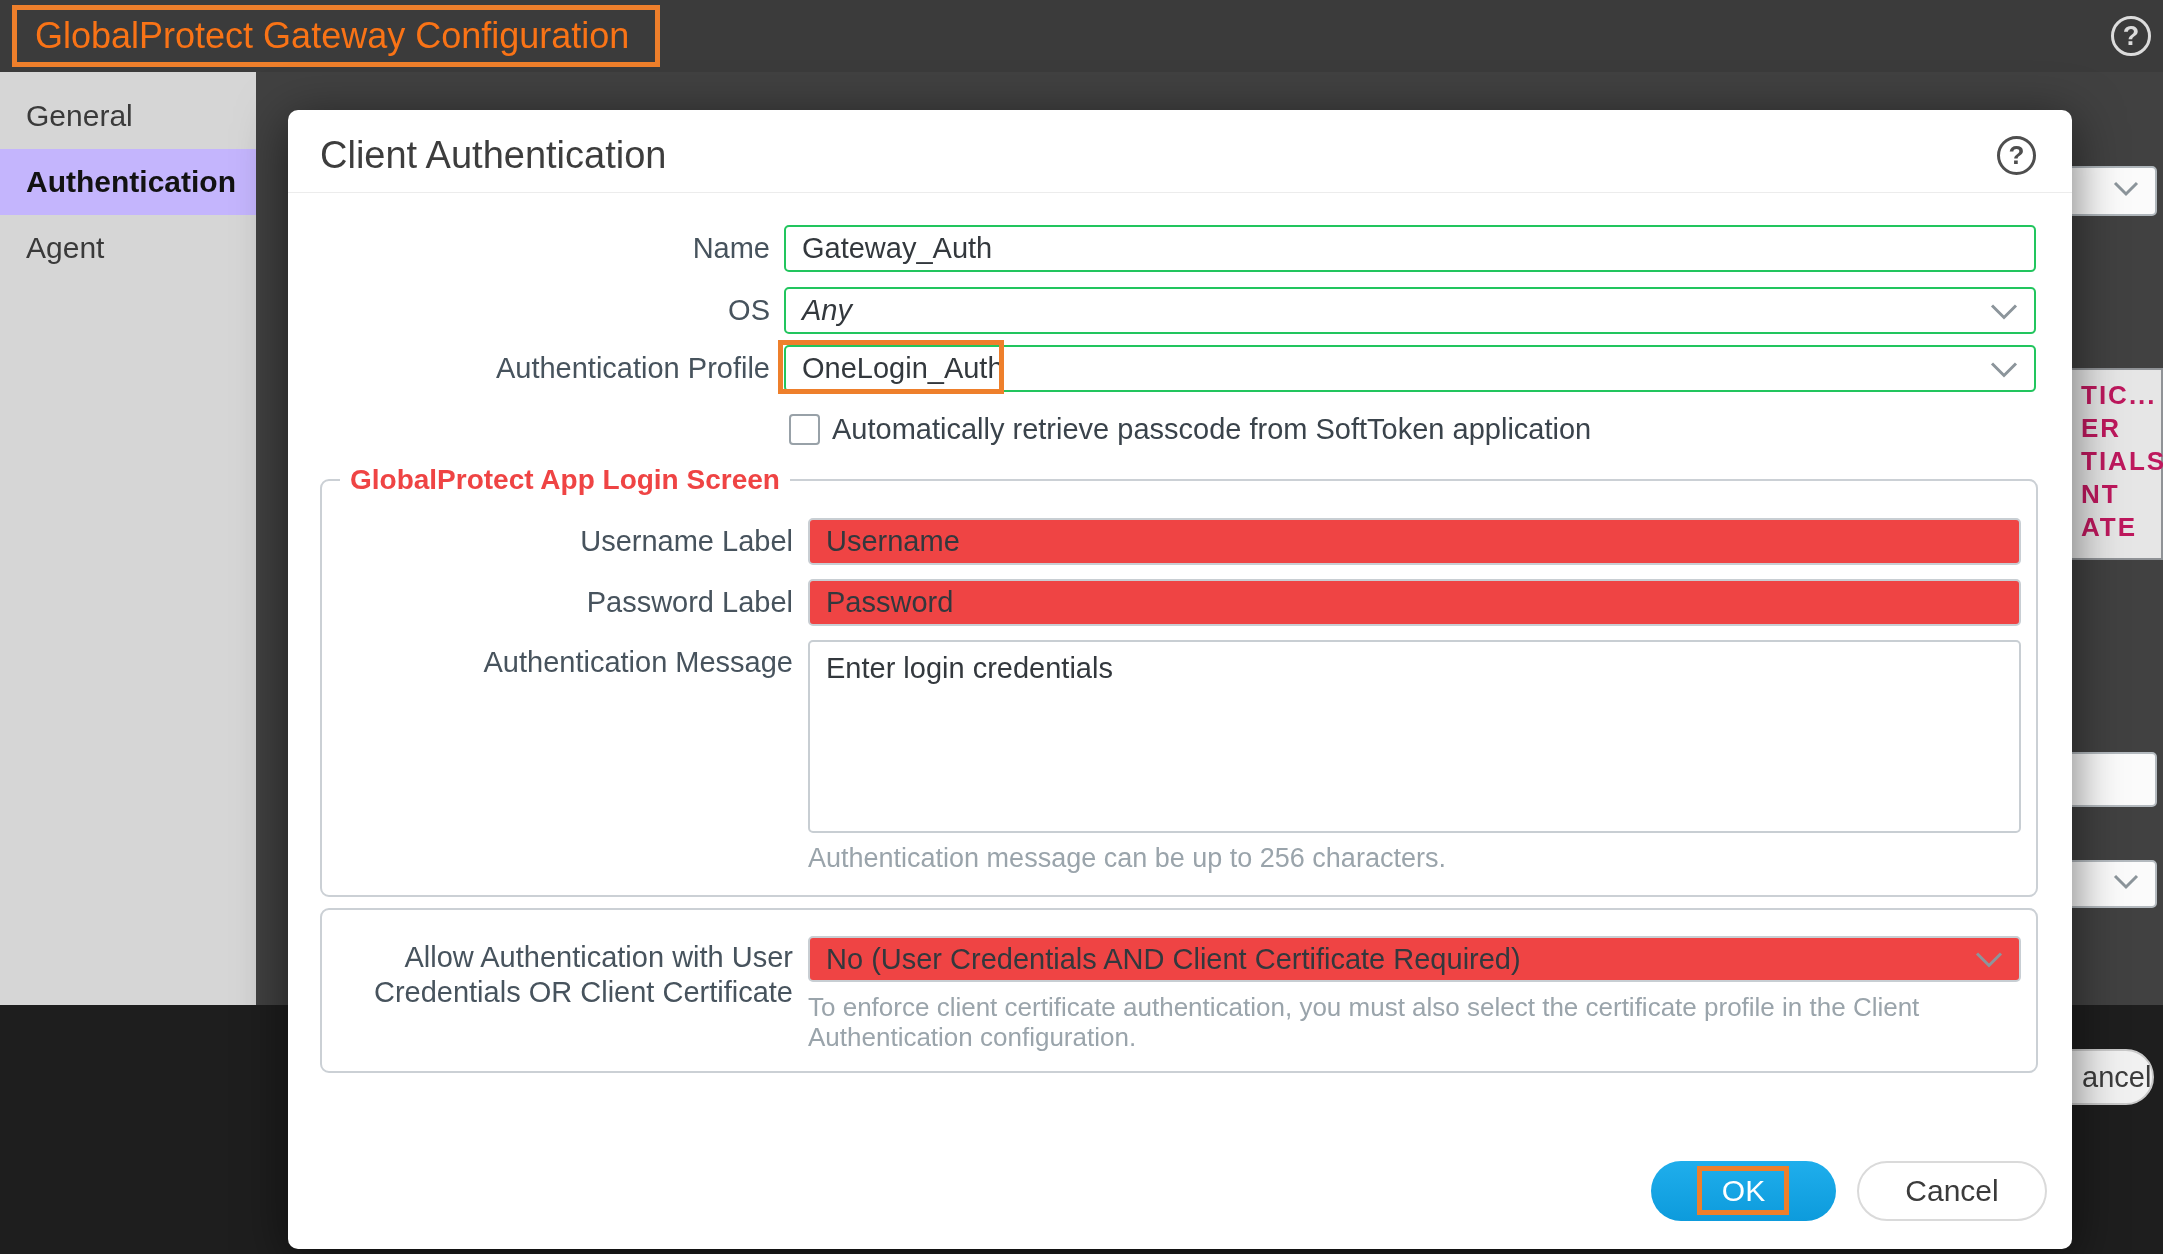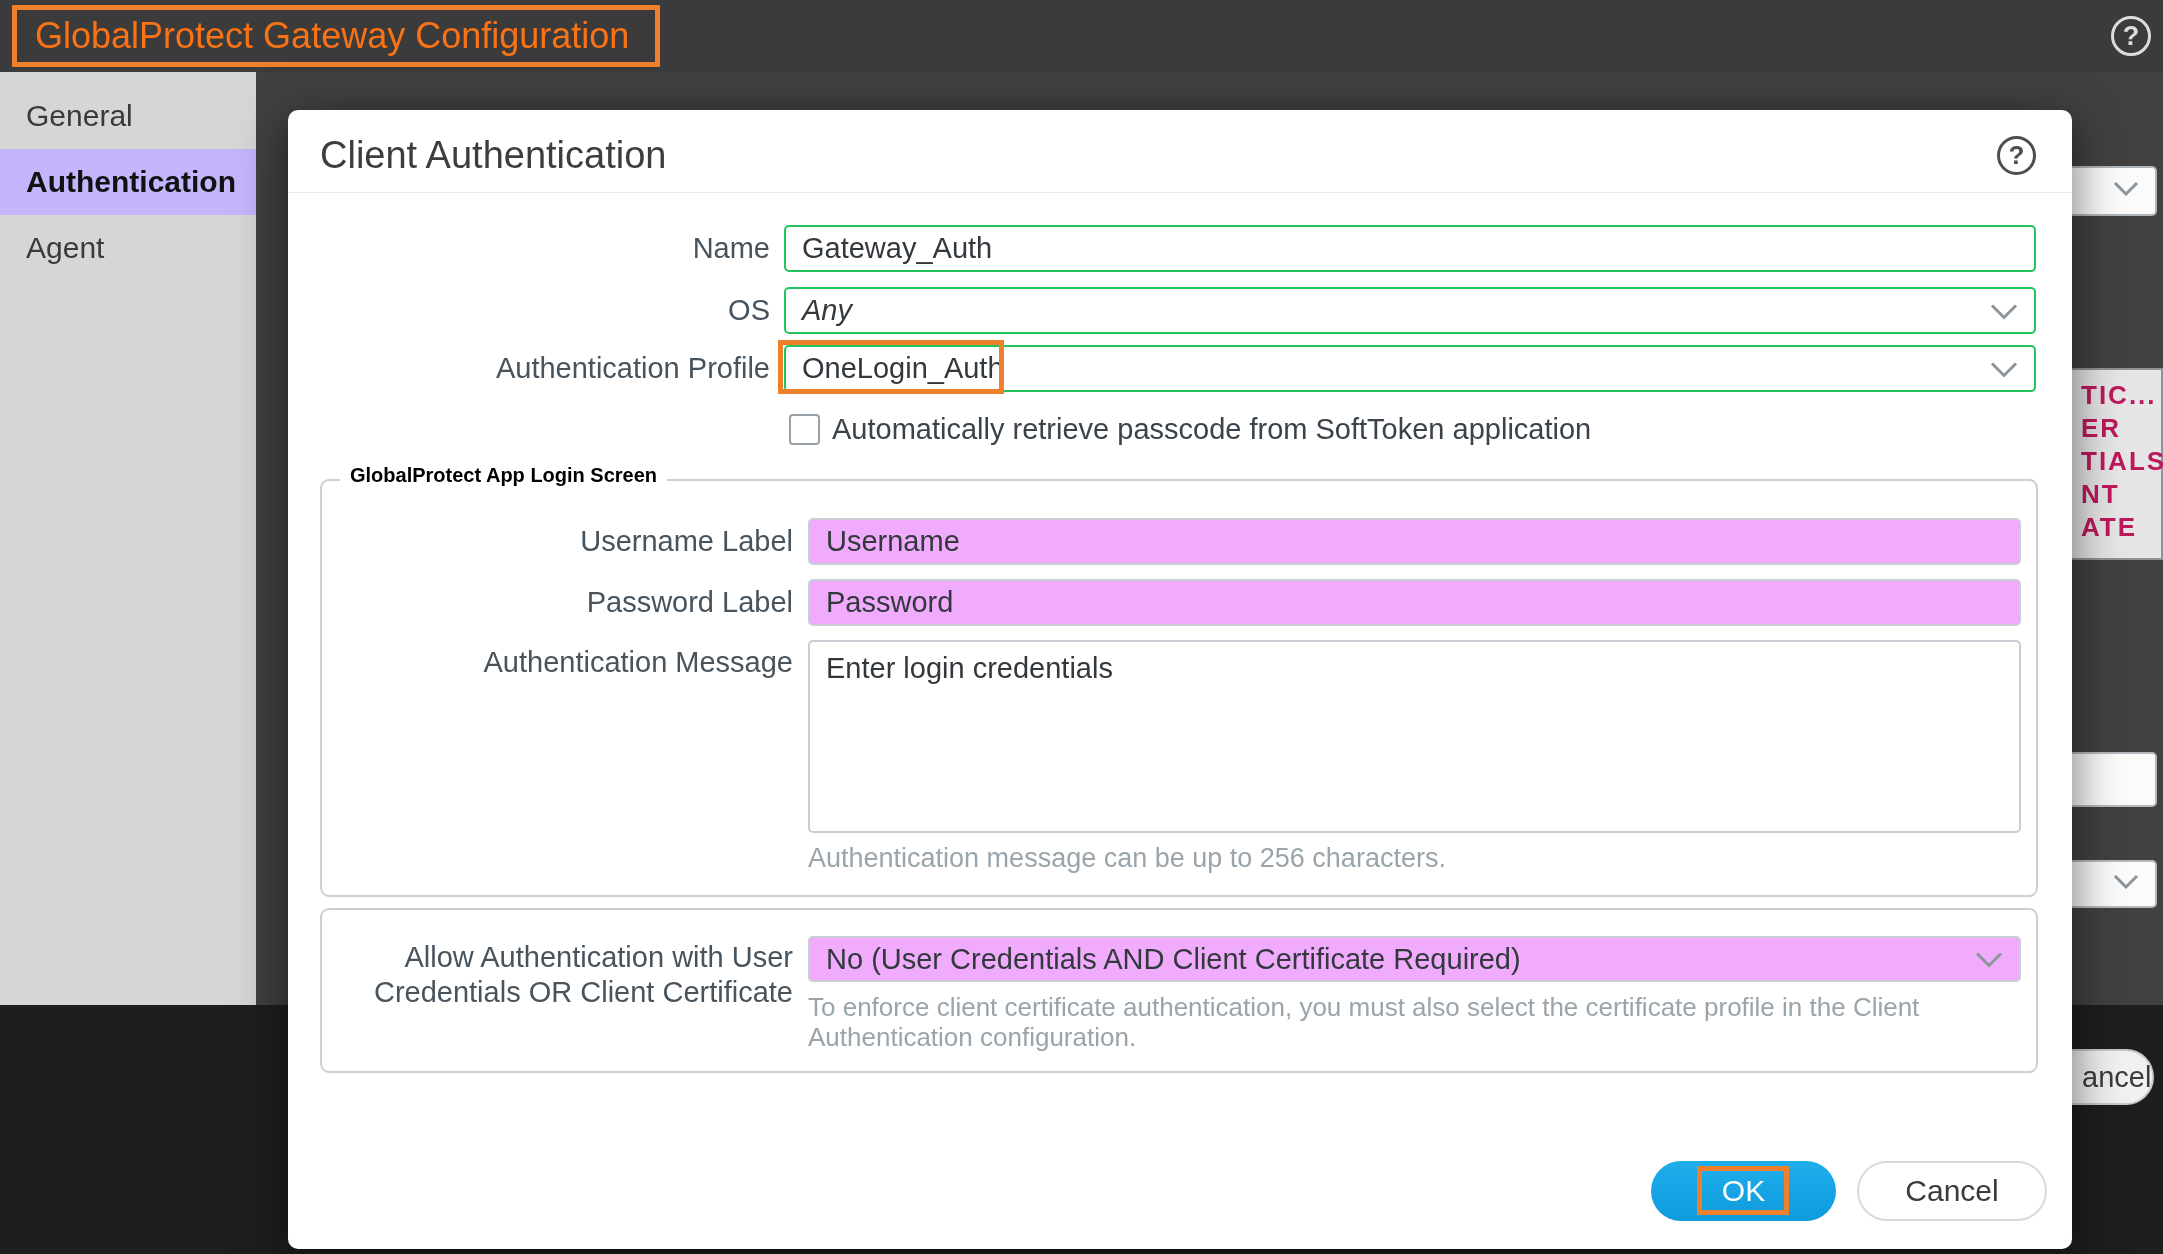--- a/index.html
+++ b/index.html
@@ -44,24 +44,24 @@
   .flabel{position:absolute;left:0;width:482px;text-align:right;font-size:29px;color:#47535D;height:47px;line-height:47px;white-space:nowrap;}
   .ffield{position:absolute;left:496px;width:1252px;height:47px;border:2px solid #22c55e;border-radius:5px;
     background:#fff;font-size:29px;color:#33383D;line-height:43px;padding:0 46px 0 16px;cursor:text;white-space:nowrap;overflow:hidden;}
   .fselect{cursor:pointer;}
   .hl-box{position:absolute;border:5px solid #EE7F2B;pointer-events:none;z-index:5;}
   .cb{position:absolute;left:501px;top:304px;width:31px;height:31px;border:2px solid #98A1A8;border-radius:4px;background:#fff;cursor:pointer;}
   .cb-label{position:absolute;left:544px;top:304px;height:31px;line-height:31px;font-size:29px;color:#3A434B;white-space:nowrap;}
   .group{position:absolute;border:2px solid #CBD0D5;border-radius:9px;background:#fff;}
   .g1{left:32px;top:369px;width:1718px;height:418px;}
   .g2{left:32px;top:798px;width:1718px;height:165px;}
-  .legend{position:absolute;left:18px;top:-17px;background:#fff;padding:0 10px;font-weight:bold;font-size:20px;color:#000000;white-space:nowrap;}
+  .legend{position:absolute;left:18px;top:-17px;background:#fff;padding:0 10px;font-weight:bold;font-size:28px;color:#ef4444;white-space:nowrap;}
   .glabel{position:absolute;left:0;width:471px;text-align:right;font-size:29px;color:#47535D;white-space:nowrap;}
   .gfield{position:absolute;left:486px;width:1213px;height:47px;border:2px solid #C8CED3;border-radius:5px;
-    background:#f0abfc;font-size:29px;color:#33383D;line-height:43px;padding:0 46px 0 16px;cursor:text;white-space:nowrap;overflow:hidden;}
+    background:#ef4444;font-size:29px;color:#33383D;line-height:43px;padding:0 46px 0 16px;cursor:text;white-space:nowrap;overflow:hidden;}
   .gtext{position:absolute;left:486px;top:159px;width:1213px;height:193px;border:2px solid #C8CED3;border-radius:5px;
     background:#fff;font-size:29px;color:#33383D;padding:10px 16px;cursor:text;}
   .hint{position:absolute;font-size:26px;color:#9AA4AB;line-height:30px;}
   .btn{position:absolute;top:1051px;height:60px;border-radius:31px;display:flex;align-items:center;justify-content:center;
     font-size:30px;cursor:pointer;}
   .btn-ok{left:1363px;width:185px;background:linear-gradient(#1FAEEC,#0D9BDC);color:#fff;}
   .btn-cancel{left:1569px;width:190px;background:#fff;border:2px solid #DADADA;color:#3B3B3B;}
 </style>
 </head>
 <body>

